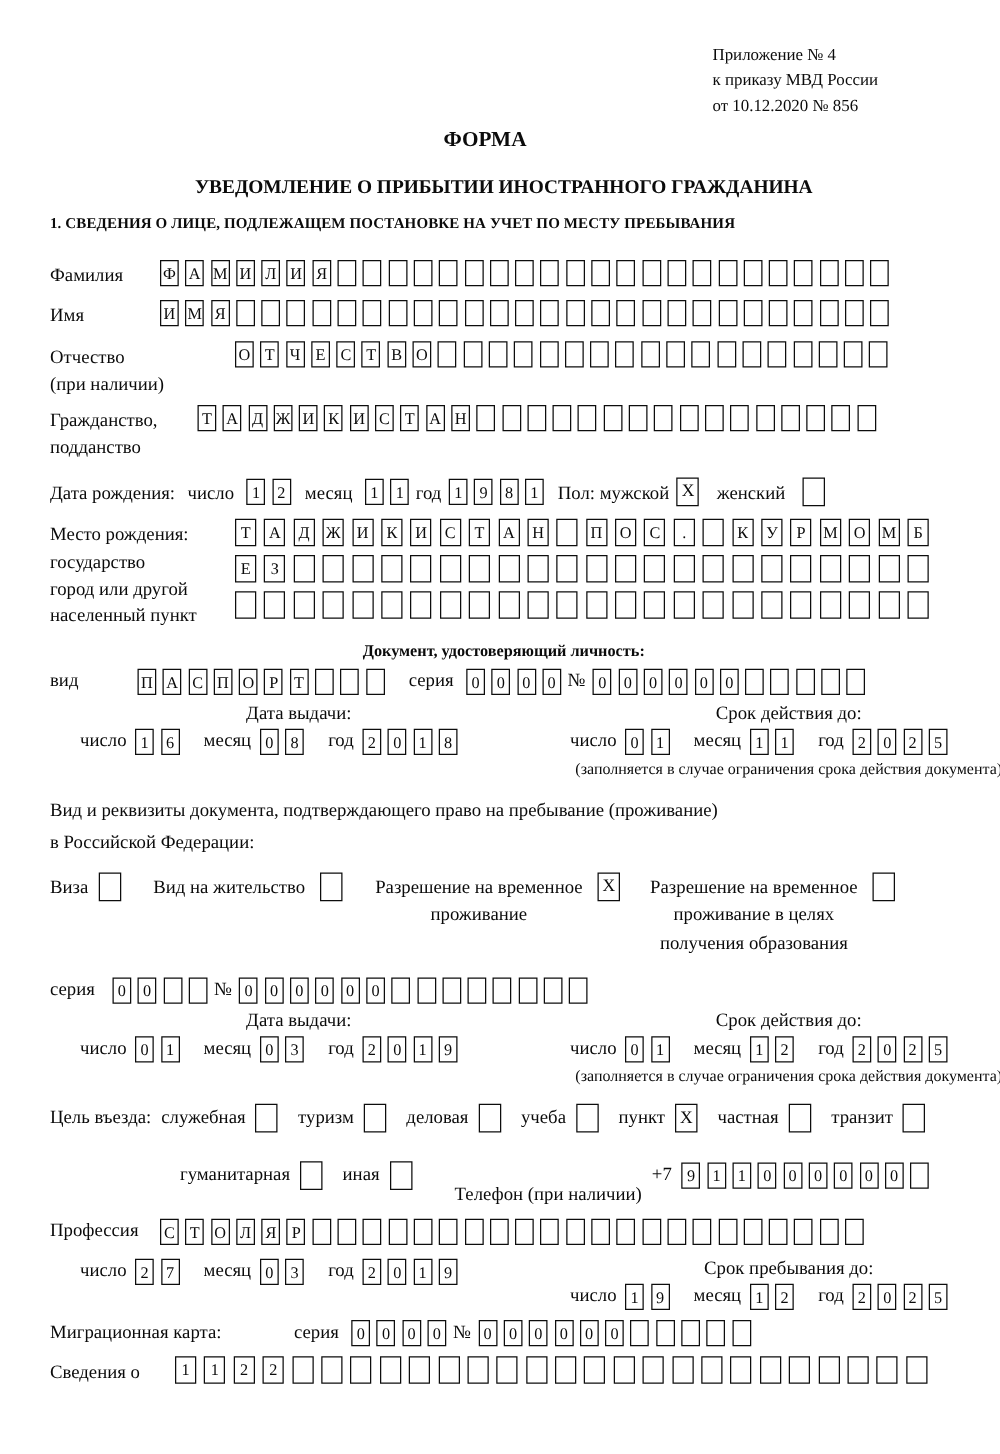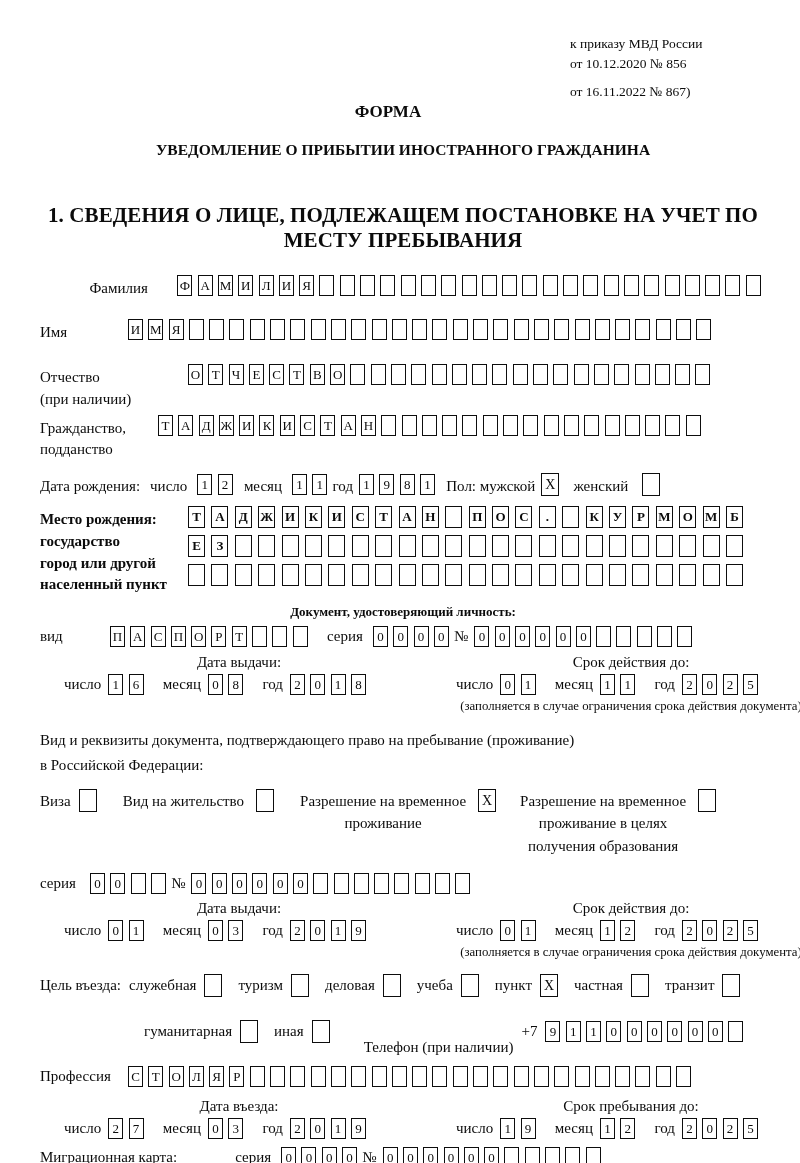--- a/index.html
+++ b/index.html
@@ -13,30 +13,30 @@
 
   
   .annex{margin-left:auto;width:196px;font-size:13.5px;line-height:1.5;}
   .annex .grp2{margin-top:7px;}
   .forma{font-weight:bold;text-align:center;padding-right:30px;font-size:17px;}
 
   
   .title{text-align:center;font-weight:bold;font-size:15.5px;line-height:1.6;margin-top:16px;}
   .blankline{display:inline-block;width:62px;border-bottom:2.2px solid #2a2a2a;height:0.9em;margin-left:12px;}
 
-  .sec-heading{font-weight:bold;text-align:center;font-size:21px;margin-top:40px;letter-spacing:0.1px;}
+  .sec-heading{font-weight:bold;text-align:left;font-size:12px;margin-top:8px;letter-spacing:0.1px;}
 
   
   .cells{display:flex;flex:none;}
   .cell{flex:none;box-sizing:content-box;width:13px;height:19px;border:1.7px solid #0d0d0d;
         margin-right:5.3px;text-align:center;line-height:19px;font-size:13px;}
   .cells.lg .cell{width:15px;height:20px;line-height:20px;margin-right:6.4px;}
   .cells.cb .cell{width:16px;height:21px;line-height:21px;margin-right:0;font-size:14px;}
 
-  .frow{display:flex;align-items:flex-start;margin-top:20px;}
+  .frow{display:flex;align-items:flex-start;margin-top:8px;}
   .flabel{flex:none;padding-top:3px;line-height:1.45;}
   .w88{width:88px;} .w118{width:118px;} .w148{width:148px;} .w100{width:100px;}
 
   .inline-lbl{padding-top:3px;flex:none;}
   .gap6{margin-left:6px;} .gap10{margin-left:10px;} .gap14{margin-left:14px;}
 
   .stackrows .cells{margin-bottom:7px;}
 
   .doc-heading{font-weight:bold;text-align:center;font-size:13px;margin-top:8px;}
 
@@ -63,35 +63,35 @@
   .purpose2{margin-left:104px;margin-top:10px;}
   .phone-lbl{margin-left:18px;margin-right:18px;margin-top:32px;}
   .phone-prefix{margin-right:8px;}
 </style>
 </head>
 <body>
 
 <div class="page">
 
   <div class="annex">
+    <div>Приложение № 4</div>
     <div>к приказу МВД России</div>
     <div>от 10.12.2020 № 856</div>
     <div class="grp2">
-      <div>от 16.11.2022 № 867)</div>
     </div>
   </div>
   <div class="forma">ФОРМА</div>
 
   <div class="title">
     <div>УВЕДОМЛЕНИЕ О ПРИБЫТИИ ИНОСТРАННОГО ГРАЖДАНИНА</div>
   </div>
 
   <div class="sec-heading">1. СВЕДЕНИЯ О ЛИЦЕ, ПОДЛЕЖАЩЕМ ПОСТАНОВКЕ НА УЧЕТ ПО МЕСТУ ПРЕБЫВАНИЯ</div>
 
-  <div class="frow" style="margin-top:22px;justify-content:flex-end;">
+  <div class="frow" style="margin-top:22px;">
     <span class="flabel w88">Фамилия</span>
     <span class="cells">
         <span class="cell">Ф</span>
         <span class="cell">А</span>
         <span class="cell">М</span>
         <span class="cell">И</span>
         <span class="cell">Л</span>
         <span class="cell">И</span>
         <span class="cell">Я</span>
         <span class="cell"></span>
@@ -247,21 +247,21 @@
     <span class="inline-lbl gap6">Пол: мужской</span>
     <span class="cells cb gap6">
         <span class="cell">X</span>
       </span>
     <span class="inline-lbl gap14">женский</span>
     <span class="cells cb gap14">
         <span class="cell"></span>
       </span>
   </div>
 
-  <div class="frow" style="margin-top:10px;font-weight:bold;">
+  <div class="frow" style="margin-top:10px;">
     <span class="flabel w148">
         <div>Место рождения:</div>
         <div>государство</div>
         <div>город или другой</div>
         <div>населенный пункт</div>
       </span>
     <span class="stackrows">
       <span class="cells lg">
           <span class="cell">Т</span>
           <span class="cell">А</span>
@@ -622,21 +622,20 @@
         <span class="cell"></span>
         <span class="cell"></span>
         <span class="cell"></span>
         <span class="cell"></span>
         <span class="cell"></span>
       </span>
   </div>
 
   <div class="dates" style="margin-top:10px;">
     <div class="dcol dcol-l">
-      <div class="dhead">Дата въезда:</div>
       <div class="dline">
         <span class="dl">число</span>
         <span class="cells">
             <span class="cell">2</span>
             <span class="cell">7</span>
           </span>
         <span class="dl">месяц</span>
         <span class="cells">
             <span class="cell">0</span>
             <span class="cell">3</span>

